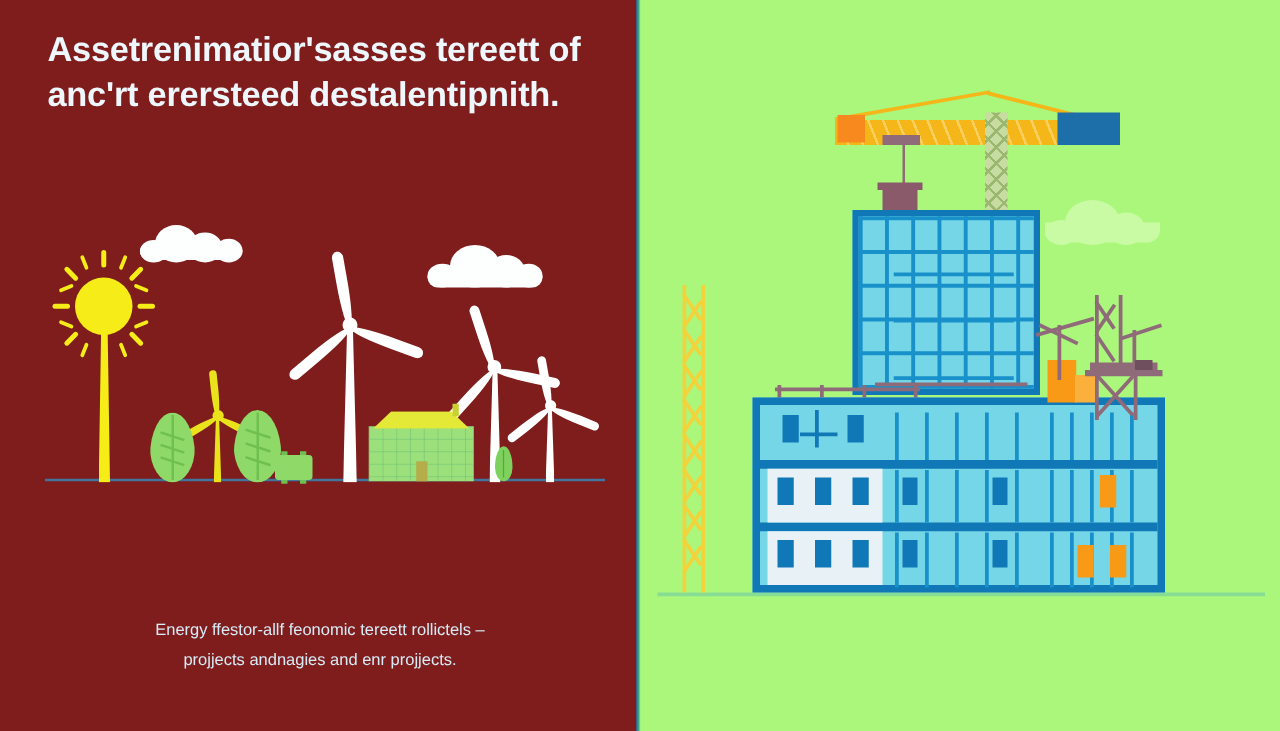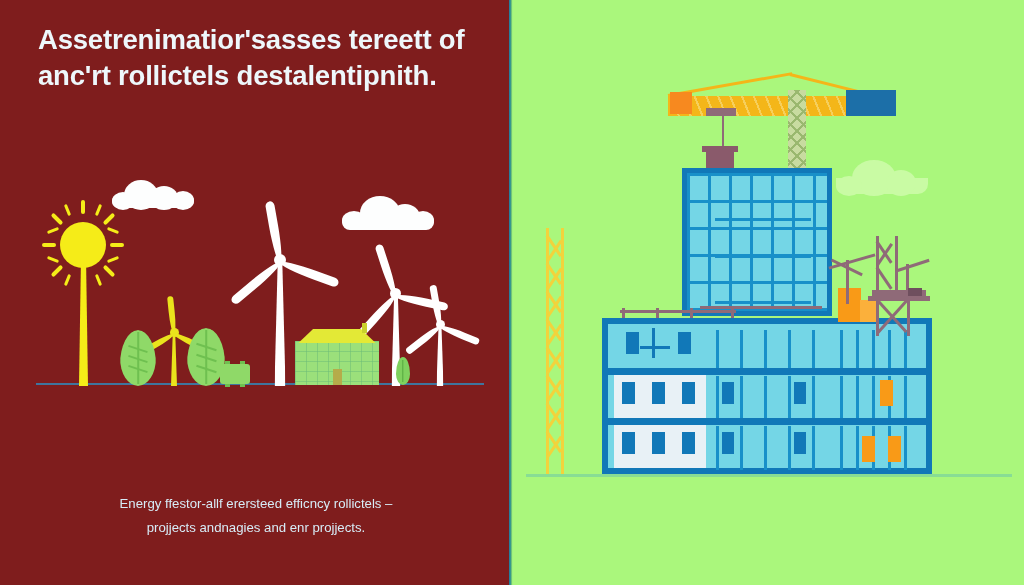--- a/index.html
+++ b/index.html
@@ -139,21 +139,21 @@
 </style>
 </head>
 <body>
 
 <div class="canvas">
 
   <div class="panel panel-left">
 
     <div class="headline">
       <span>Assetrenimatior'sasses tereett of</span>
-      <span class="l2">anc'rt rollictels destalentipnith.</span>
+      <span class="l2">anc'rt erersteed destalentipnith.</span>
     </div>
 
     <div class="ground-l"></div>
 
     <div class="art">
       <div class="sun-core"></div>
       <div class="sun-ray" style="left:81px;top:200px;width:4px;height:14px;"></div>
       <div class="sun-ray" style="left:81px;top:276px;width:4px;height:14px;"></div>
       <div class="sun-ray" style="left:42px;top:243px;width:14px;height:4px;"></div>
       <div class="sun-ray" style="left:110px;top:243px;width:14px;height:4px;"></div>
@@ -247,21 +247,21 @@
       <div class="roof"></div>
       <div class="chim"></div>
       <div class="door"></div>
     </div>
 
     <div class="shrub">
         <u></u>
       </div>
 
     <div class="caption-left">
-      <div>Energy ffestor-allf erersteed efficncy rollictels –</div>
+      <div>Energy ffestor-allf feonomic tereett rollictels –</div>
       <div>projjects andnagies and enr projjects.</div>
     </div>
   </div>
 
   <div class="panel panel-right">
 
     <div class="ground-r"></div>
 
     <div class="cloud green" style="left:322px;top:160px;width:96px;height:34px;">
       <b style="left:2px;top:18px;width:92px;height:16px;border-radius:0 0 10px 10px;"></b>

